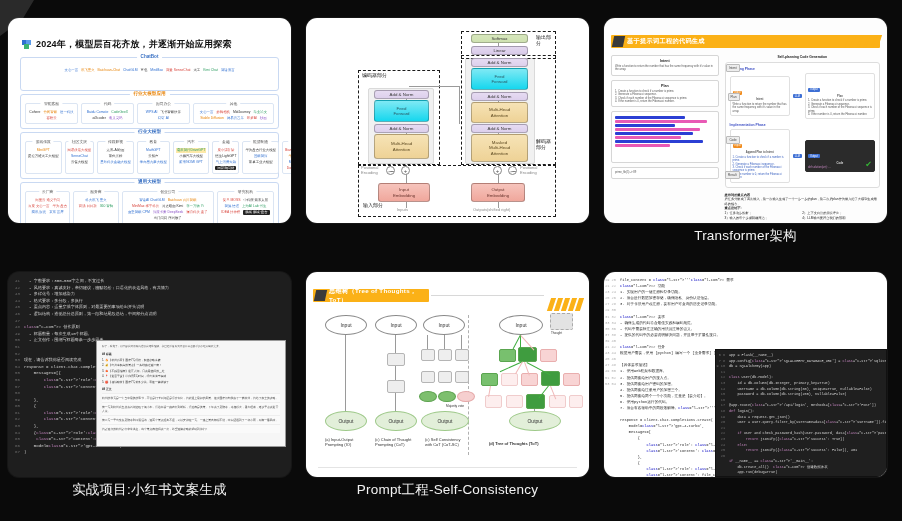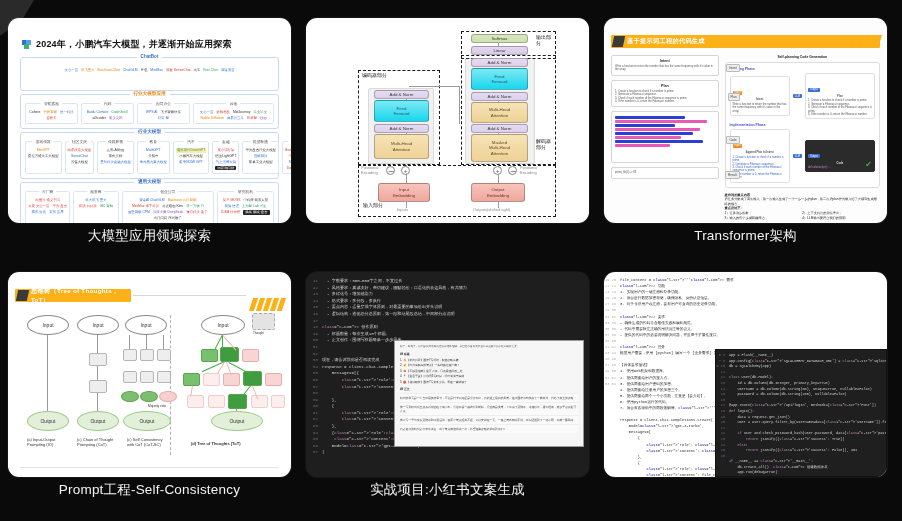--- a/index.html
+++ b/index.html
@@ -178,21 +178,21 @@
   <div class="grid">
 
     <div class="cell">
       <div class="card s1">
         <div class="s1-title">
           <span class="s1-logo">
               <i></i>
               <i></i>
               <i></i>
             </span>
-          <h1>2024年，小鹏汽车大模型，并逐渐开始应用探索</h1>
+          <h1>2024年，模型层百花齐放，并逐渐开始应用探索</h1>
         </div>
 
         <div class="band">
           <span class="band-lbl">ChatBot</span>
           <div class="cols">
             <div class="col" style="border:none;padding-top:2px">
               <div class="chips">
                 <span class="chip b">文心一言</span>
                 <span class="chip o">讯飞星火</span>
                 <span class="chip o">Baichuan-Chat</span>
@@ -368,21 +368,20 @@
                 <span class="chip b">智源 悟道</span>
                 <span class="chip g">上海AI Lab 书生</span>
                 <span class="chip r">IDEA 封神榜</span>
                 <span class="chip inv">鹏城 鹏城·盘古</span>
               </div>
             </div>
           </div>
         </div>
 
       </div>
-      <div class="caption">大模型应用领域探索</div>
     </div>
 
     <div class="cell">
       <div class="card s2">
         <div class="s2-wrap">
 
           <div class="dash" style="left:44px; top:44px; width:82px; height:95px;"></div>
           <div class="cn" style="left:48px; top:46px;">编码器部分</div>
           <div class="grayzone" style="left:54px; top:62px; width:66px; height:76px;"></div>
 
@@ -579,114 +578,20 @@
                 <span style="width:50%">1）任务逐步拆解；</span>
                 <span style="width:50%">2）上下文自洽的关联呼应；</span>
                 <span style="width:50%">3）输入的每个步骤明确简洁；</span>
                 <span style="width:50%">4）LLM输出更符合我们的预期</span>
               </div>
             </div>
           </div>
         </div>
       </div>
       <div class="caption">Transformer架构</div>
-    </div>
-
-    <div class="cell">
-      <div class="card s4">
-        <div style="position:relative;">
-          <div class="hrline" style="left:118px;right:38px;top:6px"></div>
-          <div class="ybar" style="width:116px">
-            <span class="sq"></span>
-            <span>思维树（Tree of Thoughts，ToT）</span>
-          </div>
-          <span class="stripes" style="position:absolute;right:0;top:9px">
-              <i></i>
-              <i></i>
-              <i></i>
-              <i></i>
-              <i></i>
-            </span>
-        </div>
-
-        <div class="tot">
-          <div class="vdash" style="left:155px; top:4px; height:140px;"></div>
-
-          <div class="ell" style="left:12px; top:4px; width:42px; height:20px;">Input</div>
-          <div class="aline" style="left:33px; top:24px; width:76px; transform:rotate(90deg);"></div>
-          <div class="ell out" style="left:12px; top:100px; width:42px; height:20px;">Output</div>
-
-          <div class="ell" style="left:62px; top:4px; width:42px; height:20px;">Input</div>
-          <div class="aline" style="left:83px; top:24px; width:18px; transform:rotate(90deg);"></div>
-          <div class="node" style="left:74px; top:42px; width:18px; height:13px;"></div>
-          <div class="aline" style="left:83px; top:55px; width:14px; transform:rotate(90deg);"></div>
-          <div class="node" style="left:74px; top:69px; width:18px; height:13px;"></div>
-          <div class="aline" style="left:83px; top:82px; width:18px; transform:rotate(90deg);"></div>
-          <div class="ell out" style="left:62px; top:100px; width:42px; height:20px;">Output</div>
-
-          <div class="ell" style="left:110px; top:4px; width:42px; height:20px;">Input</div>
-          <div class="node" style="left:108px; top:38px; width:14px; height:12px;"></div>
-          <div class="node" style="left:125px; top:38px; width:14px; height:12px;"></div>
-          <div class="node" style="left:142px; top:38px; width:14px; height:12px;"></div>
-          <div class="node" style="left:108px; top:60px; width:14px; height:12px;"></div>
-          <div class="node" style="left:125px; top:60px; width:14px; height:12px;"></div>
-          <div class="node" style="left:142px; top:60px; width:14px; height:12px;"></div>
-          <div class="ell" style="left:106px; top:80px; width:18px; height:11px; background:#7dbf6e; border-color:#5ca24e;"></div>
-          <div class="ell" style="left:125px; top:80px; width:18px; height:11px; background:#7dbf6e; border-color:#5ca24e;"></div>
-          <div class="ell" style="left:144px; top:80px; width:18px; height:11px; background:#f6cfcf; border-color:#e5a8a8;"></div>
-          <div class="aline" style="left:115px; top:24px; width:14px; transform:rotate(90deg);"></div>
-          <div class="aline" style="left:132px; top:24px; width:14px; transform:rotate(90deg);"></div>
-          <div class="aline" style="left:149px; top:24px; width:14px; transform:rotate(90deg);"></div>
-          <div class="cap4" style="left:133px; top:93px; font-size:3.2px;">Majority vote</div>
-          <div class="ell out" style="left:108px; top:100px; width:48px; height:20px;">Output</div>
-
-          <div class="ell" style="left:186px; top:4px; width:44px; height:20px;">Input</div>
-          <div class="node th" style="left:237px; top:2px; width:23px; height:17px; border-style:dashed;"></div>
-          <div class="cap4" style="left:238px; top:20px; font-size:3px;">Thought</div>
-
-          <div class="node g" style="left:186px; top:38px; width:17px; height:13px;"></div>
-          <div class="node g" style="left:205px; top:36px; width:19px; height:15px; background:#3f9c3f;"></div>
-          <div class="node pk" style="left:227px; top:38px; width:17px; height:13px;"></div>
-
-          <div class="node g" style="left:168px; top:62px; width:17px; height:13px;"></div>
-          <div class="node pkl" style="left:188px; top:62px; width:17px; height:13px;"></div>
-          <div class="node pk" style="left:208px; top:62px; width:17px; height:13px;"></div>
-          <div class="node g" style="left:228px; top:60px; width:19px; height:15px; background:#3f9c3f;"></div>
-          <div class="node pk" style="left:250px; top:62px; width:17px; height:13px;"></div>
-
-          <div class="node pkl" style="left:172px; top:84px; width:17px; height:13px;"></div>
-          <div class="node pkl" style="left:193px; top:84px; width:17px; height:13px;"></div>
-          <div class="node g" style="left:213px; top:83px; width:19px; height:15px; background:#3f9c3f;"></div>
-          <div class="node pkl" style="left:236px; top:84px; width:17px; height:13px;"></div>
-          <div class="node pkl" style="left:256px; top:84px; width:14px; height:13px;"></div>
-
-          <div class="gline" style="left:208px; top:24px; width:16px; transform:rotate(118deg);"></div>
-          <div class="gline" style="left:208px; top:24px; width:14px; transform:rotate(90deg);"></div>
-          <div class="pline" style="left:208px; top:24px; width:20px; transform:rotate(48deg);"></div>
-          <div class="gline" style="left:210px; top:51px; width:25px; transform:rotate(156deg);"></div>
-          <div class="gline" style="left:214px; top:51px; width:27px; transform:rotate(28deg);"></div>
-          <div class="pline" style="left:210px; top:51px; width:14px; transform:rotate(120deg);"></div>
-          <div class="pline" style="left:212px; top:51px; width:14px; transform:rotate(70deg);"></div>
-          <div class="gline" style="left:236px; top:75px; width:16px; transform:rotate(128deg);"></div>
-          <div class="pline" style="left:238px; top:75px; width:14px; transform:rotate(68deg);"></div>
-          <div class="pline" style="left:178px; top:75px; width:11px; transform:rotate(100deg);"></div>
-          <div class="aline" style="left:222px; top:98px; width:10px; transform:rotate(90deg);"></div>
-          <div class="ell out" style="left:196px; top:100px; width:52px; height:20px;">Output</div>
-
-          <div class="cap4" style="left:12px; top:126px; width:46px; white-space:pre-line;">(a) Input-Output
-Prompting (IO)</div>
-          <div class="cap4" style="left:62px; top:126px; width:48px; white-space:pre-line;">(c) Chain of Thought
-Prompting (CoT)</div>
-          <div class="cap4" style="left:112px; top:126px; width:50px; white-space:pre-line;">(c) Self Consistency
-with CoT (CoT-SC)</div>
-          <div class="cap4" style="left:176px; top:130px; font-weight:700;">(d) Tree of Thoughts (ToT)</div>
-        </div>
-        <div style="position:absolute;left:12px;right:12px;bottom:9px;height:1px;background:#e4e4e4"></div>
-      </div>
-      <div class="caption">Prompt工程-Self-Consistency</div>
     </div>
 
     <div class="cell">
       <div class="card s5">
         <div class="codewrap">
           <div class="gut" id="s5-gut">41
 42
 43
 44
 45
@@ -749,20 +654,114 @@
           <div class="row">4. 📍【避雷干货】带你用3天时间，玩出满满幸福感</div>
           <div class="row">5. 🎒【省钱秘笈】国庆7天花多少钱，看这一篇就够了</div>
           <div class="row" style="font-weight:700;margin-top:3px">## 正文</div>
           <div class="para">杭州的秋天是一年当中最美的季节，不管是打卡西湖还是漫步古街，总能遇上最好的风景。这次国庆假期我去了一趟杭州，总结了超全的攻略。</div>
           <div class="para">第一天到杭州后直接去西湖边租了辆小车，沿着白堤一路骑行到断桥，沿途都是美景。下午去了灵隐寺，寺庙很大，香火旺盛，建议早点去避开人流。</div>
           <div class="para">第二天一早出发去灵隐寺和西溪湿地，这两个景点距离不远，可以安排在一天。一路上景色都很不错，中间还遇到了一场小雨，别有一番风味。</div>
           <div class="para">总之这次的杭州之行非常满意，每个景点都值得去一次，希望这篇攻略能帮助到你们！</div>
         </div>
       </div>
       <div class="caption">实战项目:小红书文案生成</div>
+    </div>
+
+    <div class="cell">
+      <div class="card s4">
+        <div style="position:relative;">
+          <div class="hrline" style="left:118px;right:38px;top:6px"></div>
+          <div class="ybar" style="width:116px">
+            <span class="sq"></span>
+            <span>思维树（Tree of Thoughts，ToT）</span>
+          </div>
+          <span class="stripes" style="position:absolute;right:0;top:9px">
+              <i></i>
+              <i></i>
+              <i></i>
+              <i></i>
+              <i></i>
+            </span>
+        </div>
+
+        <div class="tot">
+          <div class="vdash" style="left:155px; top:4px; height:140px;"></div>
+
+          <div class="ell" style="left:12px; top:4px; width:42px; height:20px;">Input</div>
+          <div class="aline" style="left:33px; top:24px; width:76px; transform:rotate(90deg);"></div>
+          <div class="ell out" style="left:12px; top:100px; width:42px; height:20px;">Output</div>
+
+          <div class="ell" style="left:62px; top:4px; width:42px; height:20px;">Input</div>
+          <div class="aline" style="left:83px; top:24px; width:18px; transform:rotate(90deg);"></div>
+          <div class="node" style="left:74px; top:42px; width:18px; height:13px;"></div>
+          <div class="aline" style="left:83px; top:55px; width:14px; transform:rotate(90deg);"></div>
+          <div class="node" style="left:74px; top:69px; width:18px; height:13px;"></div>
+          <div class="aline" style="left:83px; top:82px; width:18px; transform:rotate(90deg);"></div>
+          <div class="ell out" style="left:62px; top:100px; width:42px; height:20px;">Output</div>
+
+          <div class="ell" style="left:110px; top:4px; width:42px; height:20px;">Input</div>
+          <div class="node" style="left:108px; top:38px; width:14px; height:12px;"></div>
+          <div class="node" style="left:125px; top:38px; width:14px; height:12px;"></div>
+          <div class="node" style="left:142px; top:38px; width:14px; height:12px;"></div>
+          <div class="node" style="left:108px; top:60px; width:14px; height:12px;"></div>
+          <div class="node" style="left:125px; top:60px; width:14px; height:12px;"></div>
+          <div class="node" style="left:142px; top:60px; width:14px; height:12px;"></div>
+          <div class="ell" style="left:106px; top:80px; width:18px; height:11px; background:#7dbf6e; border-color:#5ca24e;"></div>
+          <div class="ell" style="left:125px; top:80px; width:18px; height:11px; background:#7dbf6e; border-color:#5ca24e;"></div>
+          <div class="ell" style="left:144px; top:80px; width:18px; height:11px; background:#f6cfcf; border-color:#e5a8a8;"></div>
+          <div class="aline" style="left:115px; top:24px; width:14px; transform:rotate(90deg);"></div>
+          <div class="aline" style="left:132px; top:24px; width:14px; transform:rotate(90deg);"></div>
+          <div class="aline" style="left:149px; top:24px; width:14px; transform:rotate(90deg);"></div>
+          <div class="cap4" style="left:133px; top:93px; font-size:3.2px;">Majority vote</div>
+          <div class="ell out" style="left:108px; top:100px; width:48px; height:20px;">Output</div>
+
+          <div class="ell" style="left:186px; top:4px; width:44px; height:20px;">Input</div>
+          <div class="node th" style="left:237px; top:2px; width:23px; height:17px; border-style:dashed;"></div>
+          <div class="cap4" style="left:238px; top:20px; font-size:3px;">Thought</div>
+
+          <div class="node g" style="left:186px; top:38px; width:17px; height:13px;"></div>
+          <div class="node g" style="left:205px; top:36px; width:19px; height:15px; background:#3f9c3f;"></div>
+          <div class="node pk" style="left:227px; top:38px; width:17px; height:13px;"></div>
+
+          <div class="node g" style="left:168px; top:62px; width:17px; height:13px;"></div>
+          <div class="node pkl" style="left:188px; top:62px; width:17px; height:13px;"></div>
+          <div class="node pk" style="left:208px; top:62px; width:17px; height:13px;"></div>
+          <div class="node g" style="left:228px; top:60px; width:19px; height:15px; background:#3f9c3f;"></div>
+          <div class="node pk" style="left:250px; top:62px; width:17px; height:13px;"></div>
+
+          <div class="node pkl" style="left:172px; top:84px; width:17px; height:13px;"></div>
+          <div class="node pkl" style="left:193px; top:84px; width:17px; height:13px;"></div>
+          <div class="node g" style="left:213px; top:83px; width:19px; height:15px; background:#3f9c3f;"></div>
+          <div class="node pkl" style="left:236px; top:84px; width:17px; height:13px;"></div>
+          <div class="node pkl" style="left:256px; top:84px; width:14px; height:13px;"></div>
+
+          <div class="gline" style="left:208px; top:24px; width:16px; transform:rotate(118deg);"></div>
+          <div class="gline" style="left:208px; top:24px; width:14px; transform:rotate(90deg);"></div>
+          <div class="pline" style="left:208px; top:24px; width:20px; transform:rotate(48deg);"></div>
+          <div class="gline" style="left:210px; top:51px; width:25px; transform:rotate(156deg);"></div>
+          <div class="gline" style="left:214px; top:51px; width:27px; transform:rotate(28deg);"></div>
+          <div class="pline" style="left:210px; top:51px; width:14px; transform:rotate(120deg);"></div>
+          <div class="pline" style="left:212px; top:51px; width:14px; transform:rotate(70deg);"></div>
+          <div class="gline" style="left:236px; top:75px; width:16px; transform:rotate(128deg);"></div>
+          <div class="pline" style="left:238px; top:75px; width:14px; transform:rotate(68deg);"></div>
+          <div class="pline" style="left:178px; top:75px; width:11px; transform:rotate(100deg);"></div>
+          <div class="aline" style="left:222px; top:98px; width:10px; transform:rotate(90deg);"></div>
+          <div class="ell out" style="left:196px; top:100px; width:52px; height:20px;">Output</div>
+
+          <div class="cap4" style="left:12px; top:126px; width:46px; white-space:pre-line;">(a) Input-Output
+Prompting (IO)</div>
+          <div class="cap4" style="left:62px; top:126px; width:48px; white-space:pre-line;">(c) Chain of Thought
+Prompting (CoT)</div>
+          <div class="cap4" style="left:112px; top:126px; width:50px; white-space:pre-line;">(c) Self Consistency
+with CoT (CoT-SC)</div>
+          <div class="cap4" style="left:176px; top:130px; font-weight:700;">(d) Tree of Thoughts (ToT)</div>
+        </div>
+        <div style="position:absolute;left:12px;right:12px;bottom:9px;height:1px;background:#e4e4e4"></div>
+      </div>
+      <div class="caption">Prompt工程-Self-Consistency</div>
     </div>
 
     <div class="cell">
       <div class="card s6">
         <div class="codewrap">
           <div class="gut" id="s6-gut">19
 20
 21
 22
 23

